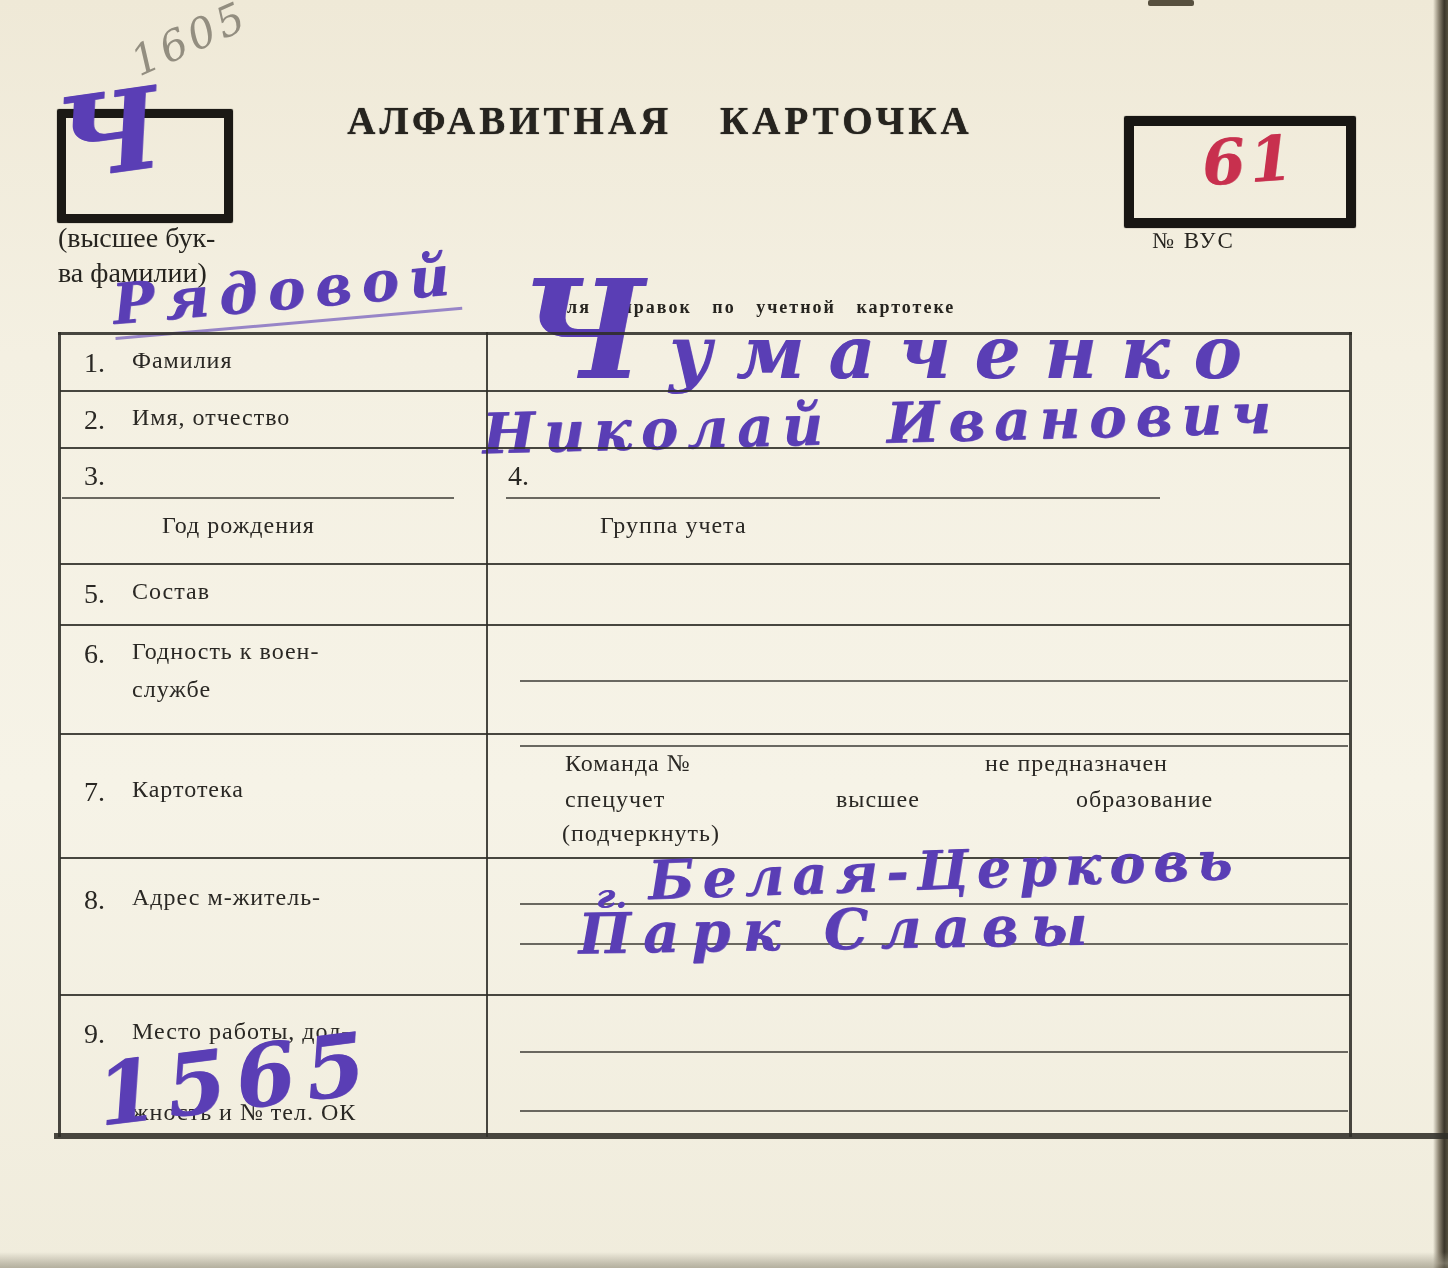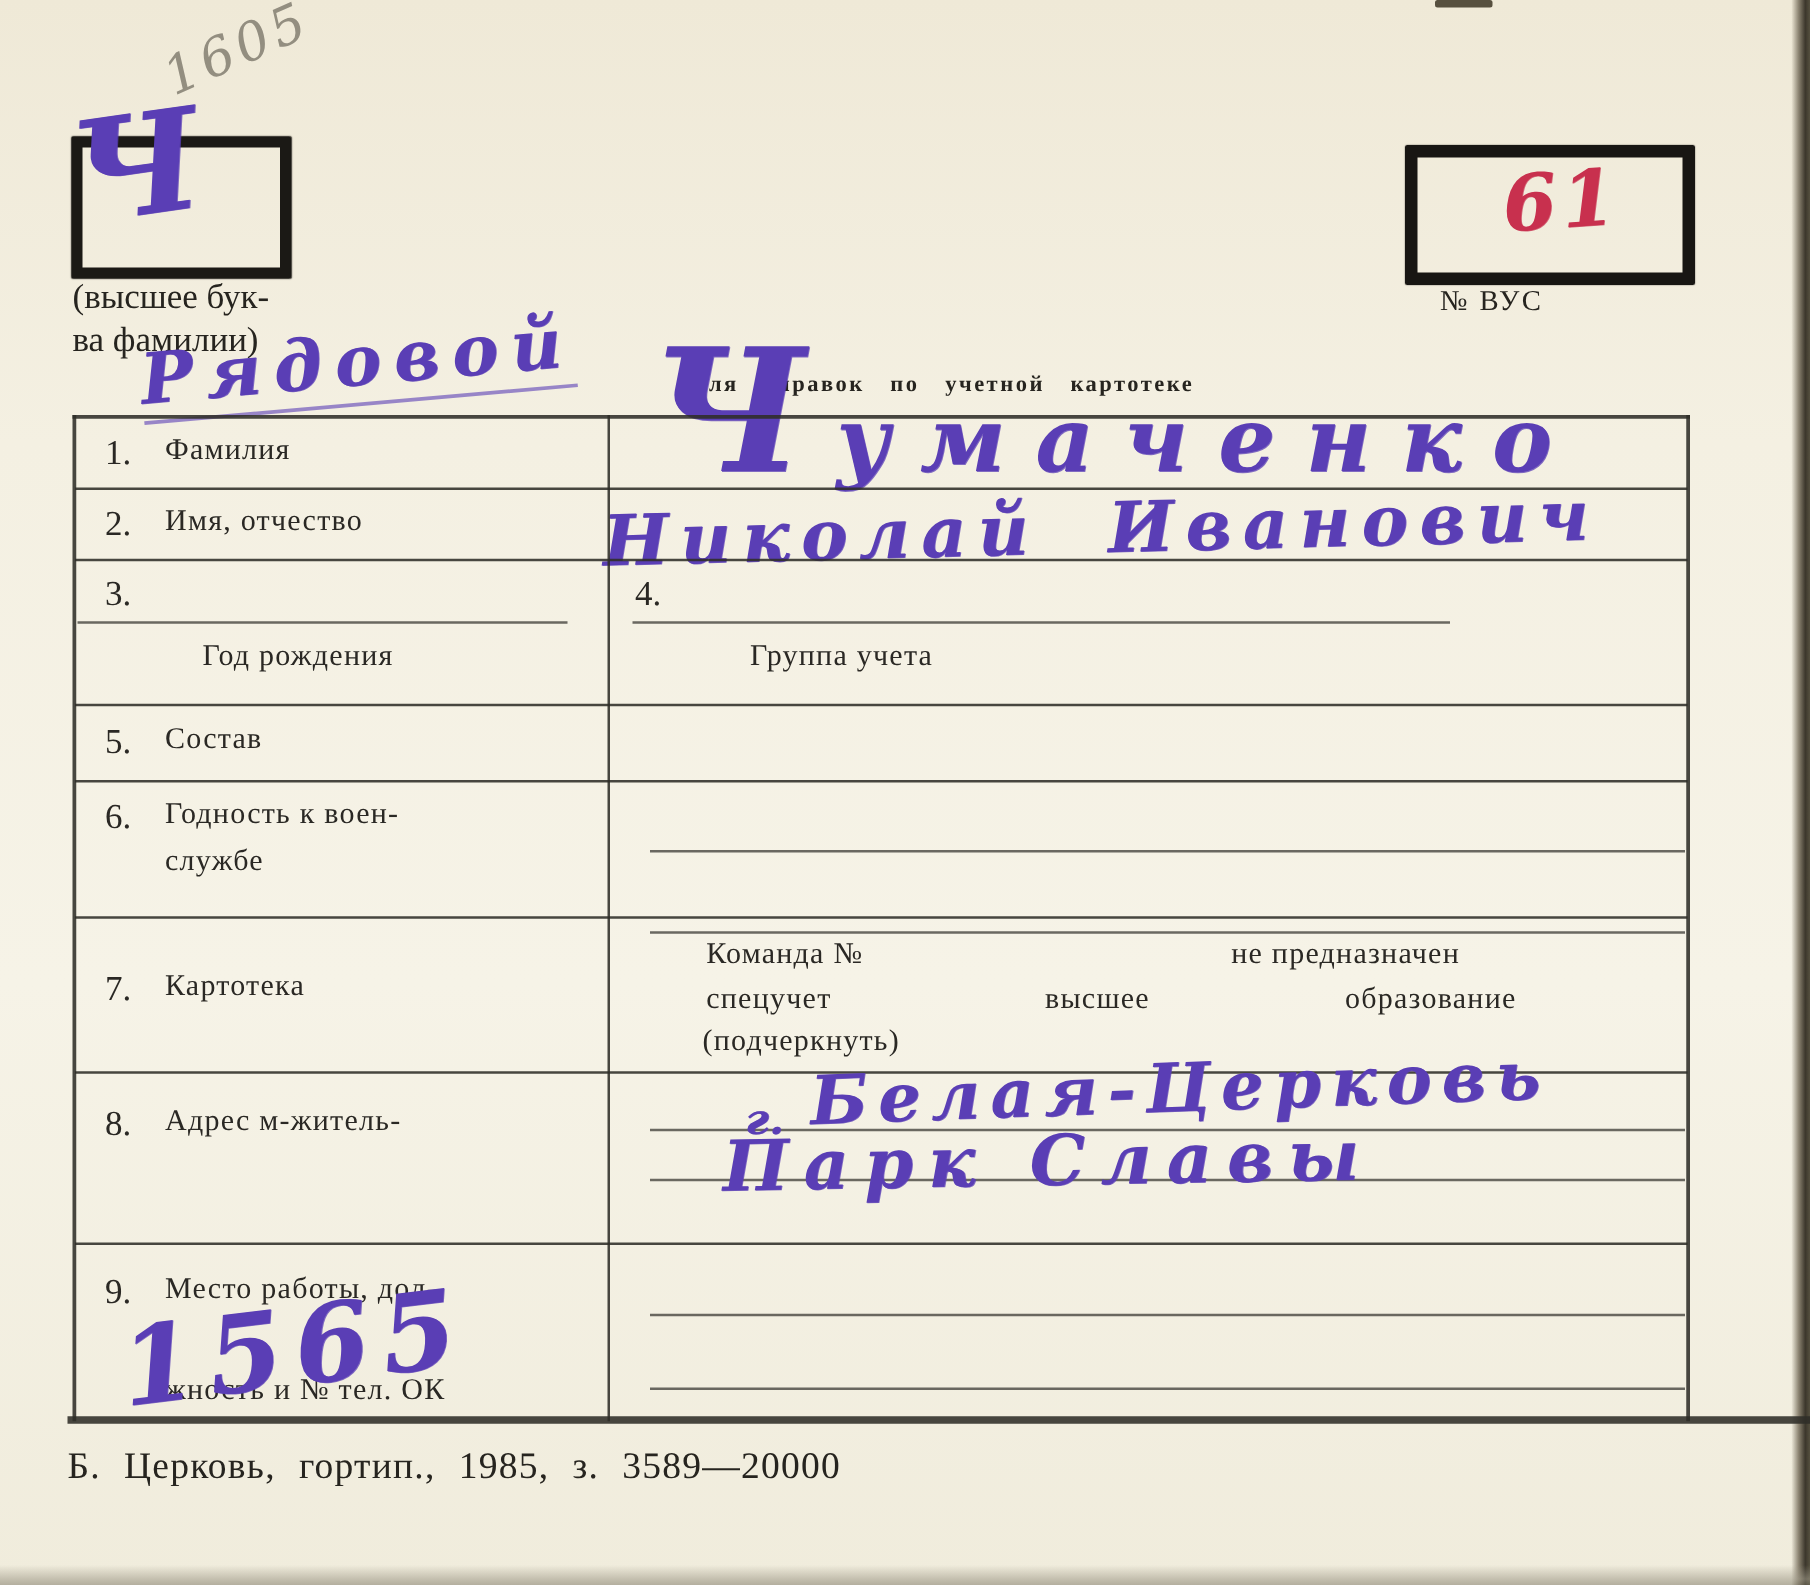--- a/index.html
+++ b/index.html
@@ -73,20 +73,21 @@
   <div class="bottom-edge"></div>
   <div class="top-mark"></div>
 
   <div class="hw" id="pencil-number">1605</div>
   <div id="letter-box"></div>
   <div class="hw" id="letter-hw">Ч</div>
   <div id="letter-caption">
     <div>(высшее бук-</div>
     <div>ва фамилии)</div>
   </div>
+  <div id="title">АЛФАВИТНАЯ КАРТОЧКА</div>
   <div id="vus-box"></div>
   <div class="hw" id="vus-number">61</div>
   <div id="vus-label">№ ВУС</div>
   <div class="hw" id="rank-hw">Рядовой</div>
   <div id="subtitle">для справок по учетной картотеке</div>
 
   <div class="hw" id="surname-hw">Чумаченко</div>
   <div class="hw" id="name-hw">Николай Иванович</div>
 
   <div class="lh" style="left:58px;top:332px;width:1294px;height:3px"></div>
@@ -147,15 +148,14 @@
   <div class="plabel" style="left:565px;top:786px">спецучет</div>
   <div class="plabel" style="left:836px;top:786px">высшее</div>
   <div class="plabel" style="left:1076px;top:786px">образование</div>
   <div class="plabel" style="left:562px;top:820px">(подчеркнуть)</div>
 
   <div class="hw" id="addr-prefix">г.</div>
   <div class="hw" id="addr-line1">Белая-Церковь</div>
   <div class="hw" id="addr-line2">Парк Славы</div>
   <div class="hw" id="work-hw">1565</div>
 
-  <div id="footer-imprint">Б. Церковь, гортип., 1985, з. 3589—20000</div>
 
 </div>
 
 </body></html>

